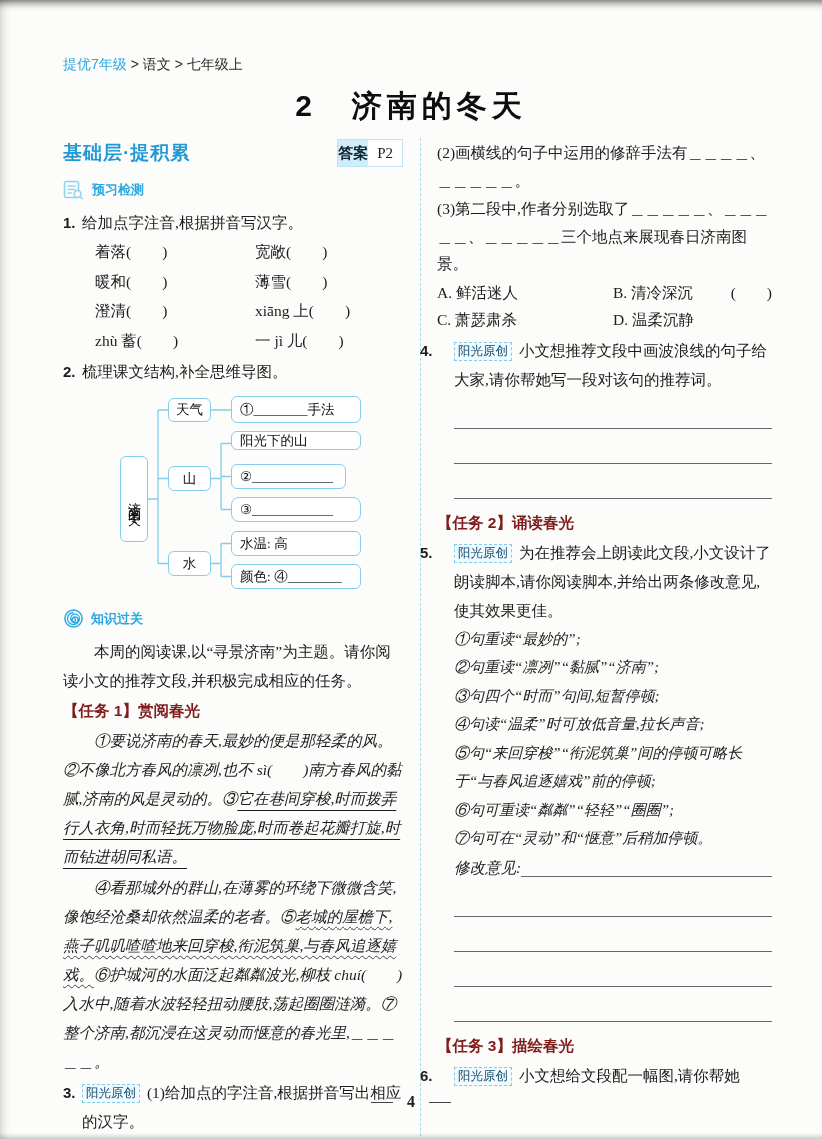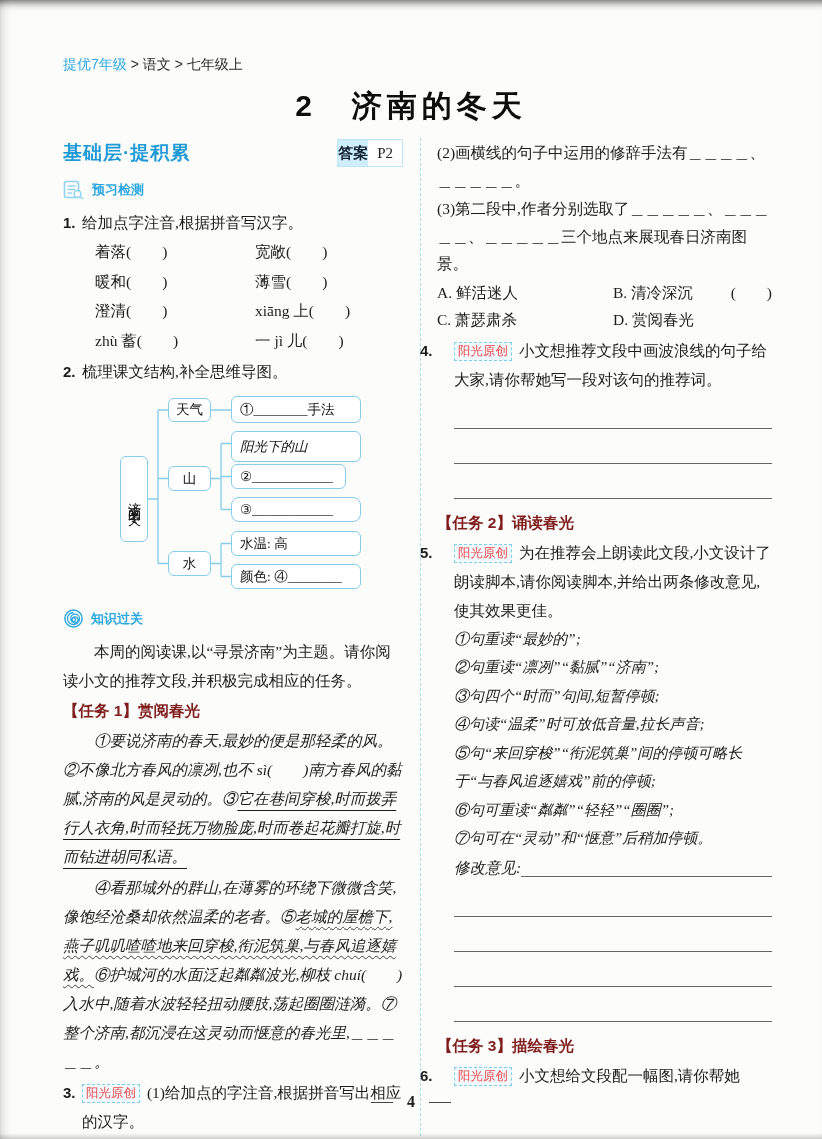--- a/index.html
+++ b/index.html
@@ -25,21 +25,21 @@
   .ab-page{padding:1px 9px;color:#222;}
   .subsec{display:flex;align-items:center;gap:7px;margin:12px 0 8px 0;
         font-family:"Liberation Sans",sans-serif;font-weight:bold;font-size:13px;color:#2aa7e0;}
   .task-header{font-family:"Liberation Sans",sans-serif;font-weight:bold;font-size:15.5px;color:#7f1d1d;margin:6px 0 4px 0;}
   
   .q{position:relative;font-size:15.5px;line-height:29px;margin-top:2px;}
   .qflow{padding-left:19px;}
   .qnum{position:absolute;left:0;top:0;font-family:"Liberation Sans",sans-serif;font-weight:bold;font-size:15px;}
   .r-q{padding-left:17px;}
   .r-q .qnum{left:-17px;}
-  .badge{display:inline-block;border:1px dashed #7ecdec;background:#f0faff;color:#ef4444;
+  .badge{display:inline-block;border:1px dashed #7ecdec;background:#f0faff;color:#0c4a6e;
         font-family:"Liberation Sans",sans-serif;font-size:12.5px;line-height:17px;padding:0 3px;margin-right:3px;vertical-align:1px;}
   .wordgrid{display:grid;grid-template-columns:160px 1fr;padding-left:13px;line-height:29.5px;}
   .du{position:relative;}
   .du::after{content:"•";position:absolute;left:50%;transform:translateX(-50%);bottom:-0.72em;font-size:9px;color:#222;}
   .du:empty::after{content:none;}
   
   .mindmap{position:relative;width:340px;height:202px;margin:8px 0 4px 0;}
   .mindmap svg.links{position:absolute;left:0;top:0;}
   .mm-box{position:absolute;border:1px solid #85cdea;border-radius:6px;background:#fff;
         display:flex;align-items:center;font-size:13.5px;color:#111;box-sizing:border-box;}
@@ -125,21 +125,21 @@
       <div class="mindmap">
         <svg class="links" width="340" height="202" viewBox="0 0 340 202">
           <path d="M85 105 H95 M95 16 V169.5 M95 16 H105 M95 84.5 H105 M95 169.5 H105
                    M148 16 H168
                    M148 84.5 H158 M158 49.5 V115.5 M158 49.5 H168 M158 82.5 H168 M158 115.5 H168
                    M148 169.5 H158 M158 149.5 V182.5 M158 149.5 H168 M158 182.5 H168" fill="none" stroke="#85cdea" stroke-width="1.3"></path>
         </svg>
         <div class="mm-box mm-root" style="left:57px;top:62px;width:28px;height:86px;">济南的冬天</div>
         <div class="mm-box mm-center" style="left:105px;top:4px;width:43px;height:24px;">天气</div>
         <div class="mm-box mm-leaf" style="left:168px;top:2px;width:130px;height:27px;">①________手法</div>
-        <div class="mm-box mm-leaf" style="left:168px;top:37px;width:130px;height:31px;font-style:italic;">阳光下的山</div>
+        <div class="mm-box mm-leaf" style="left:168px;top:37px;width:130px;height:19px;">阳光下的山</div>
         <div class="mm-box mm-center" style="left:105px;top:72px;width:43px;height:25px;">山</div>
         <div class="mm-box mm-leaf" style="left:168px;top:70px;width:115px;height:25px;">②____________</div>
         <div class="mm-box mm-leaf" style="left:168px;top:103px;width:130px;height:25px;border-radius:8px;">③____________</div>
         <div class="mm-box mm-leaf" style="left:168px;top:137px;width:130px;height:25px;">水温: 高</div>
         <div class="mm-box mm-center" style="left:105px;top:157px;width:43px;height:25px;">水</div>
         <div class="mm-box mm-leaf" style="left:168px;top:170px;width:130px;height:25px;">颜色: ④________</div>
       </div>
 
       <div class="subsec">
         <svg width="21" height="21" viewBox="0 0 21 21">
@@ -173,21 +173,21 @@
     <div class="col-right">
 
       <p class="sub">(2)画横线的句子中运用的修辞手法有＿＿＿＿、＿＿＿＿＿。</p>
       <p class="sub">(3)第二段中,作者分别选取了＿＿＿＿＿、＿＿＿＿＿、＿＿＿＿＿三个地点来展现春日济南图景。</p>
       <p class="sub"><span class="fr">(　　)</span></p>
 
       <div class="options">
         <span>A. 鲜活迷人</span>
         <span>B. 清冷深沉</span>
         <span>C. 萧瑟肃杀</span>
-        <span>D. 赏阅春光</span>
+        <span>D. 温柔沉静</span>
       </div>
 
       <div class="q r-q">
         <span class="qnum">4.</span>
         <span class="badge">阳光原创</span>
         <span>小文想推荐文段中画波浪线的句子给大家,请你帮她写一段对该句的推荐词。</span>
         <div class="rule"></div>
         <div class="rule"></div>
         <div class="rule"></div>
         <div class="r-gap"></div>

